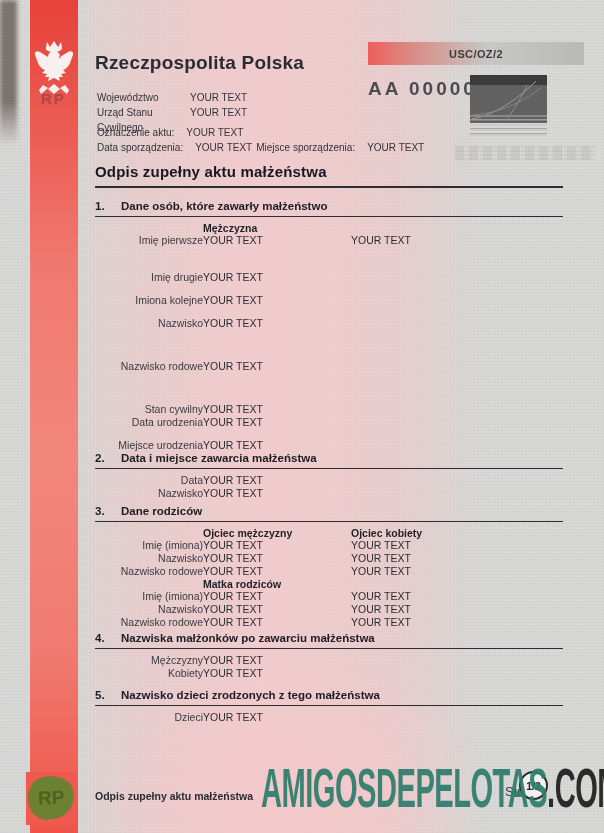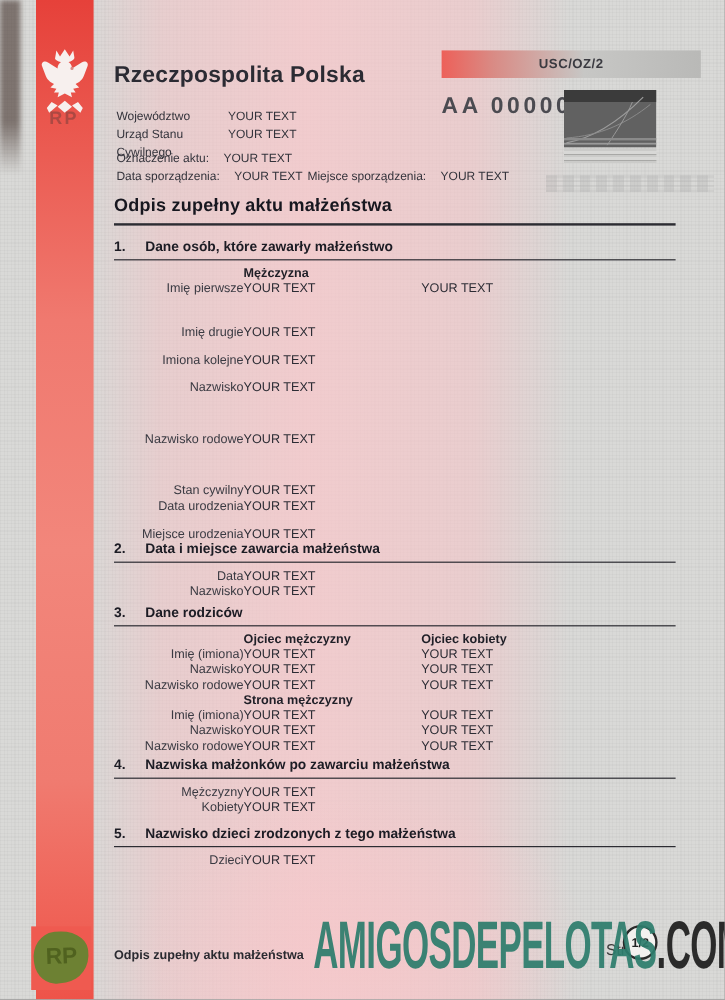--- a/index.html
+++ b/index.html
@@ -279,21 +279,21 @@
         <span class="v1">YOUR TEXT</span>
         <span class="v2">YOUR TEXT</span>
       </div>
       <div class="row mt1">
         <span class="lbl">Nazwisko rodowe</span>
         <span class="v1">YOUR TEXT</span>
         <span class="v2">YOUR TEXT</span>
       </div>
       <div class="row hdr mt1">
         <span class="lbl"></span>
-        <span class="v1">Strona mężczyzny</span>
+        <span class="v1">Matka rodziców</span>
       </div>
       <div class="row">
         <span class="lbl">Imię (imiona)</span>
         <span class="v1">YOUR TEXT</span>
         <span class="v2">YOUR TEXT</span>
       </div>
       <div class="row mt1">
         <span class="lbl">Nazwisko</span>
         <span class="v1">YOUR TEXT</span>
         <span class="v2">YOUR TEXT</span>

